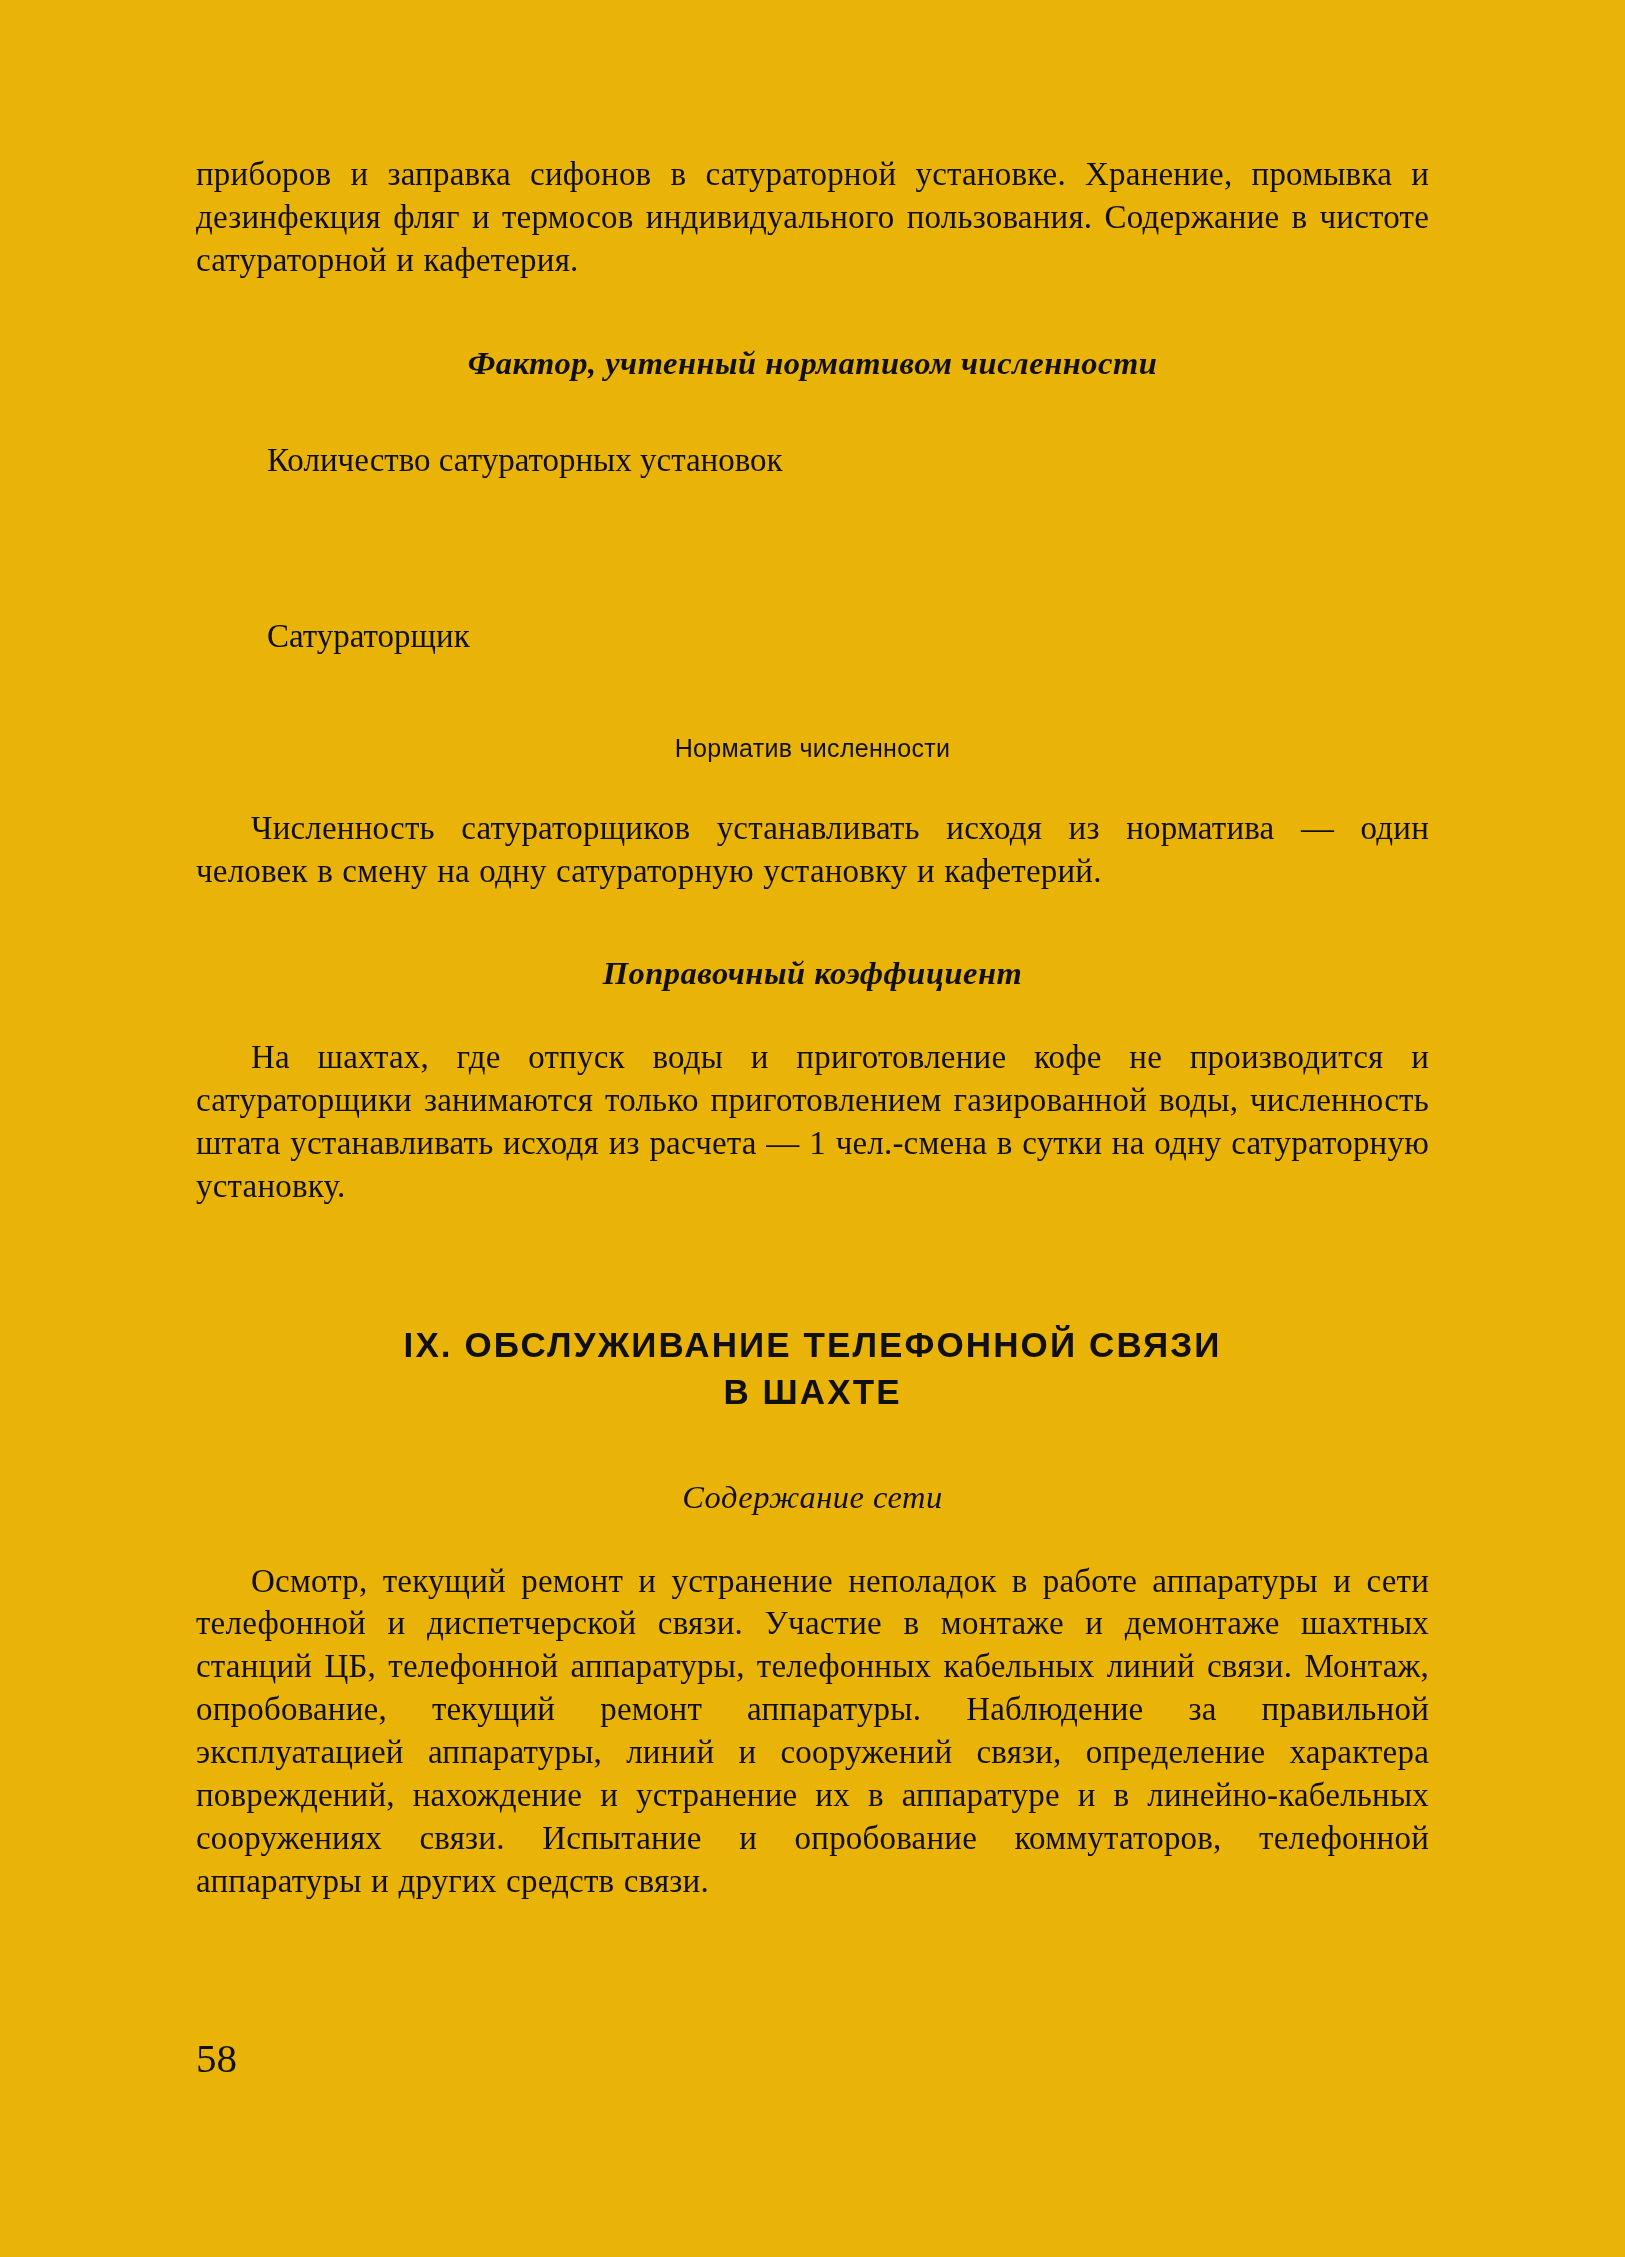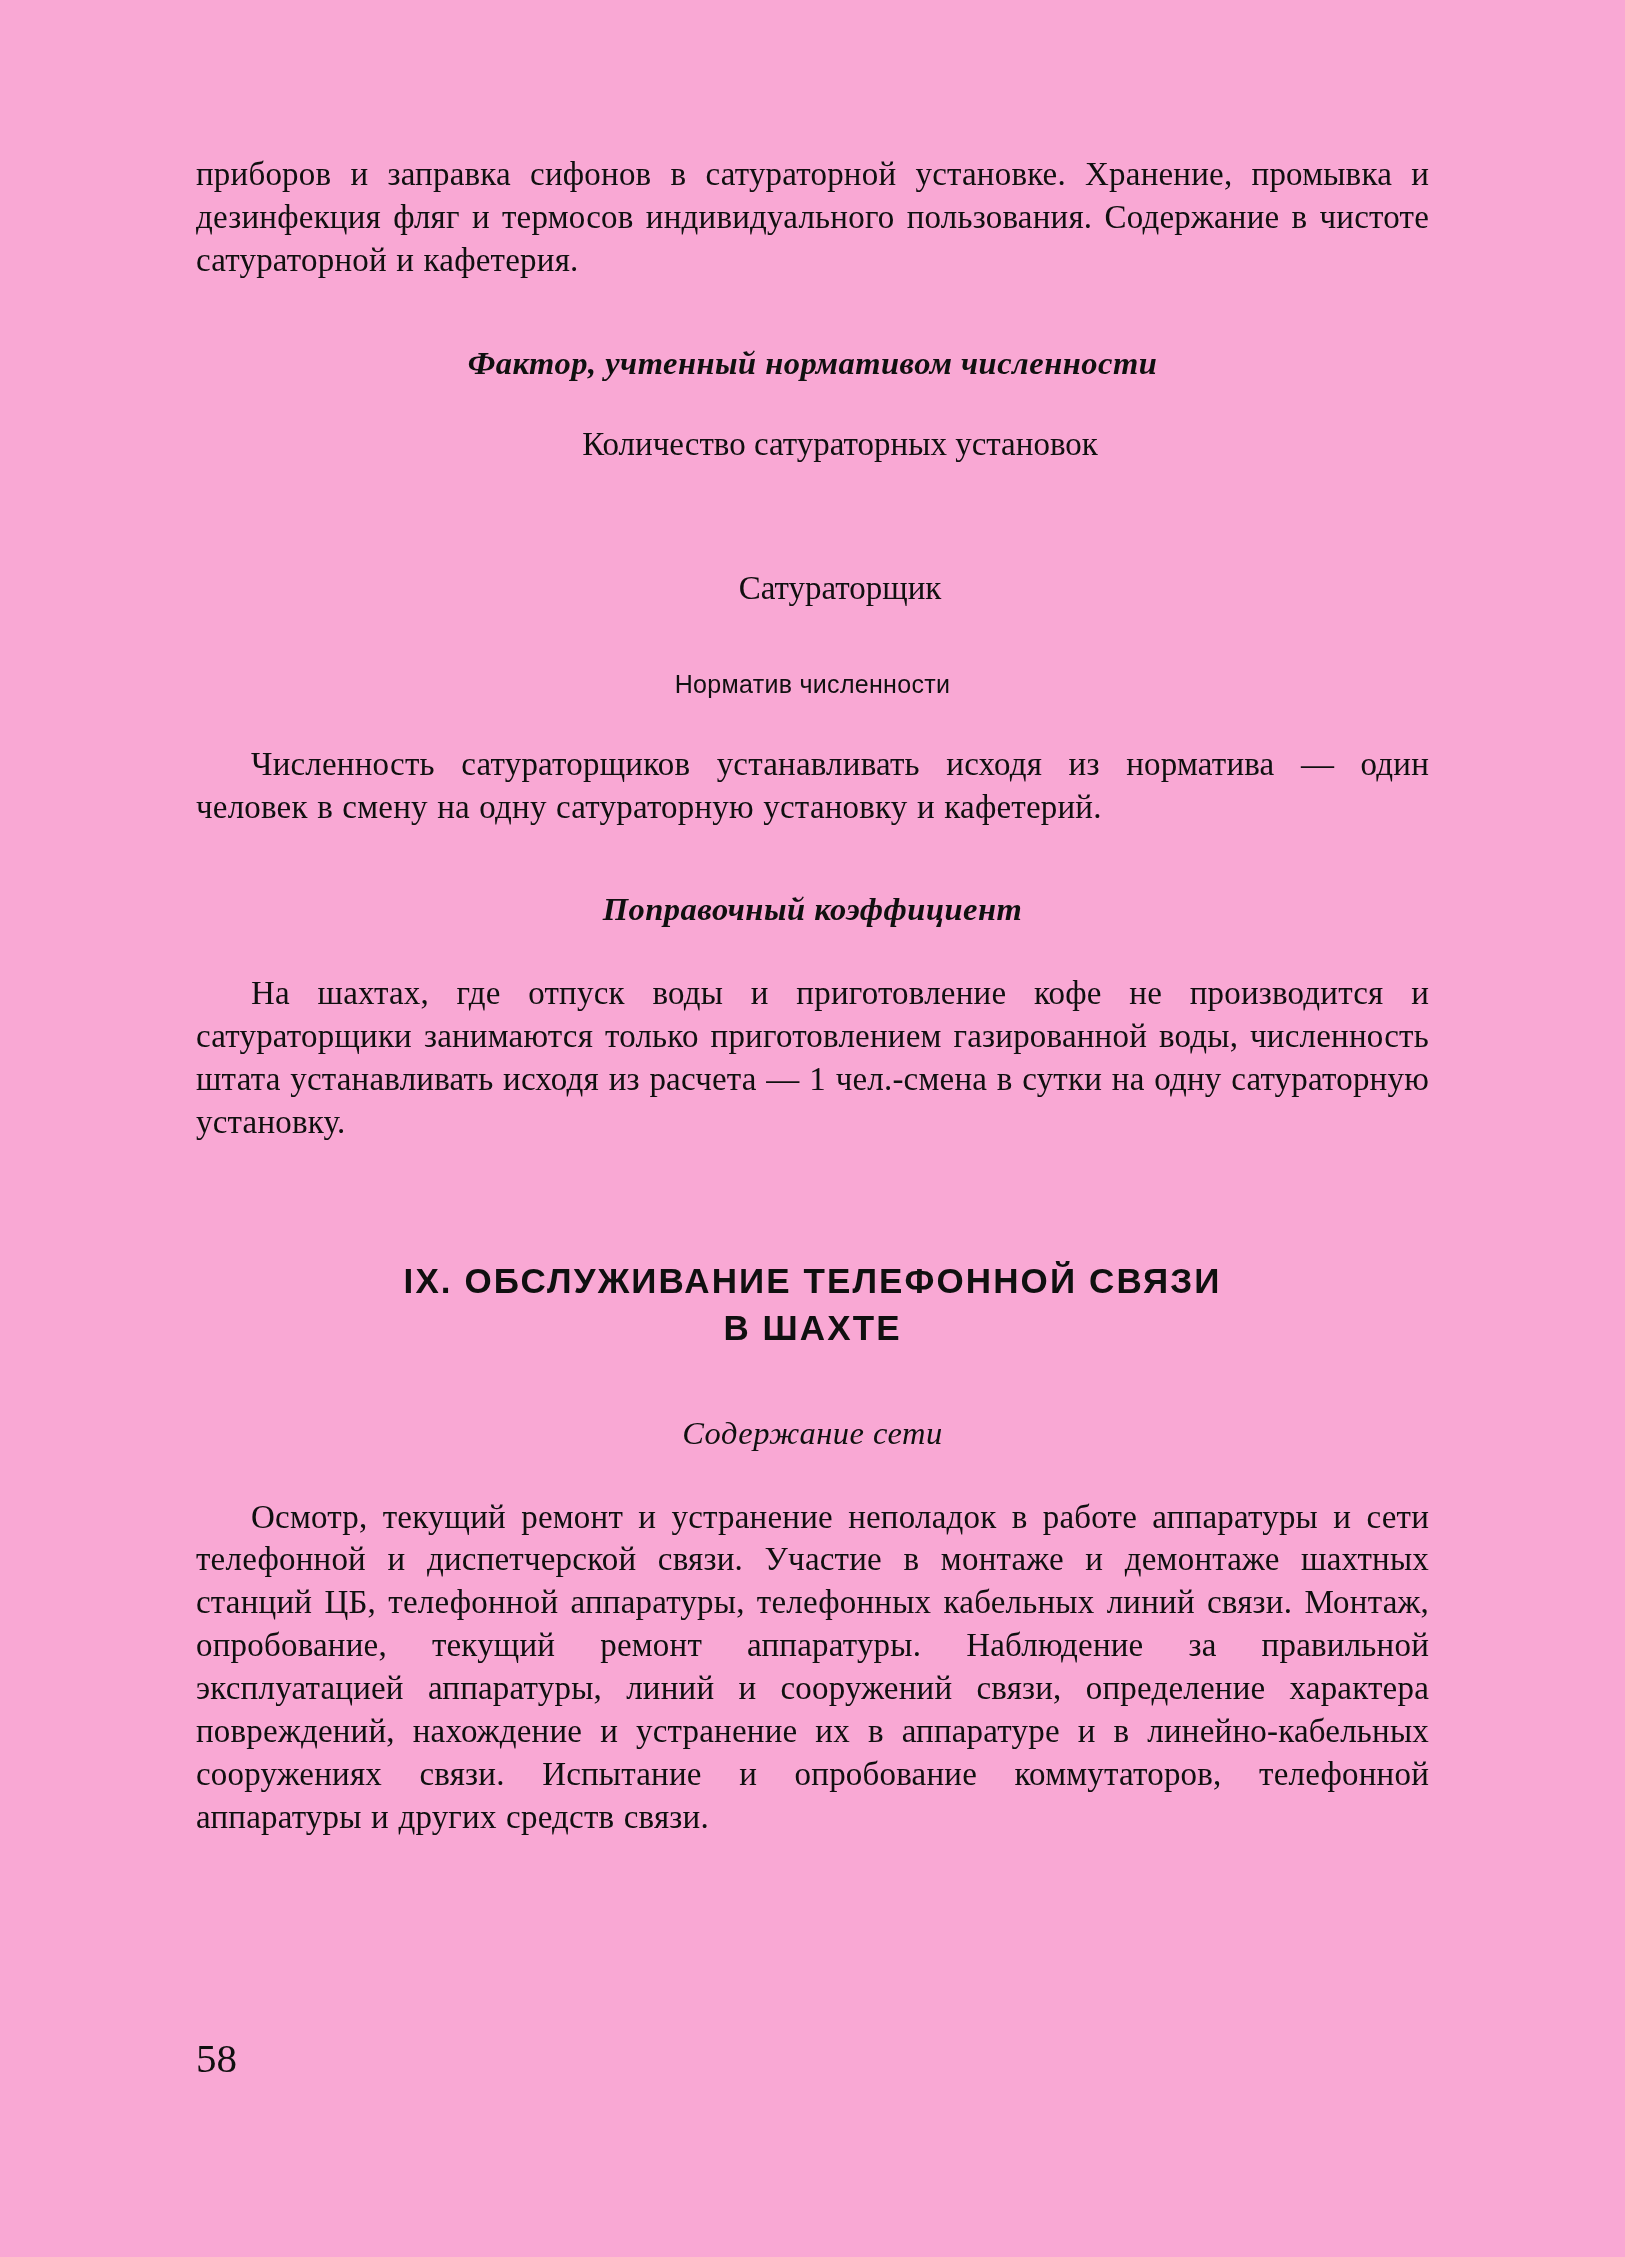--- a/index.html
+++ b/index.html
@@ -4,21 +4,21 @@
 <style>
   html, body {
     margin: 0;
     padding: 0;
     background: #ffffff;
   }
   .page {
     position: relative;
     width: 1625px;
     height: 2258px;
-    background: #f9a8d4;
+    background: #eab308;
     margin: 0 auto;
     font-family: "Liberation Serif", serif;
     color: #101010;
     overflow: hidden;
   }
   .content {
     position: absolute;
     left: 196px;
     top: 153px;
     width: 1233px;
@@ -44,22 +44,22 @@
     font-weight: bold;
     text-align: center;
     margin: 0;
     letter-spacing: 0.5px;
   }
   .subhead-italic.light {
     font-weight: normal;
   }
   .line-plain {
     font-size: 33px;
-    margin: 0;
-    text-align: center;
+    margin: 16px;
+    text-align: left;
     text-indent: 55px;
   }
   .small-bold-center {
     font-size: 25px;
     font-weight: normal;
     text-align: center;
     margin: 0;
     font-family: "Liberation Sans", sans-serif;
     letter-spacing: 0.3px;
   }

